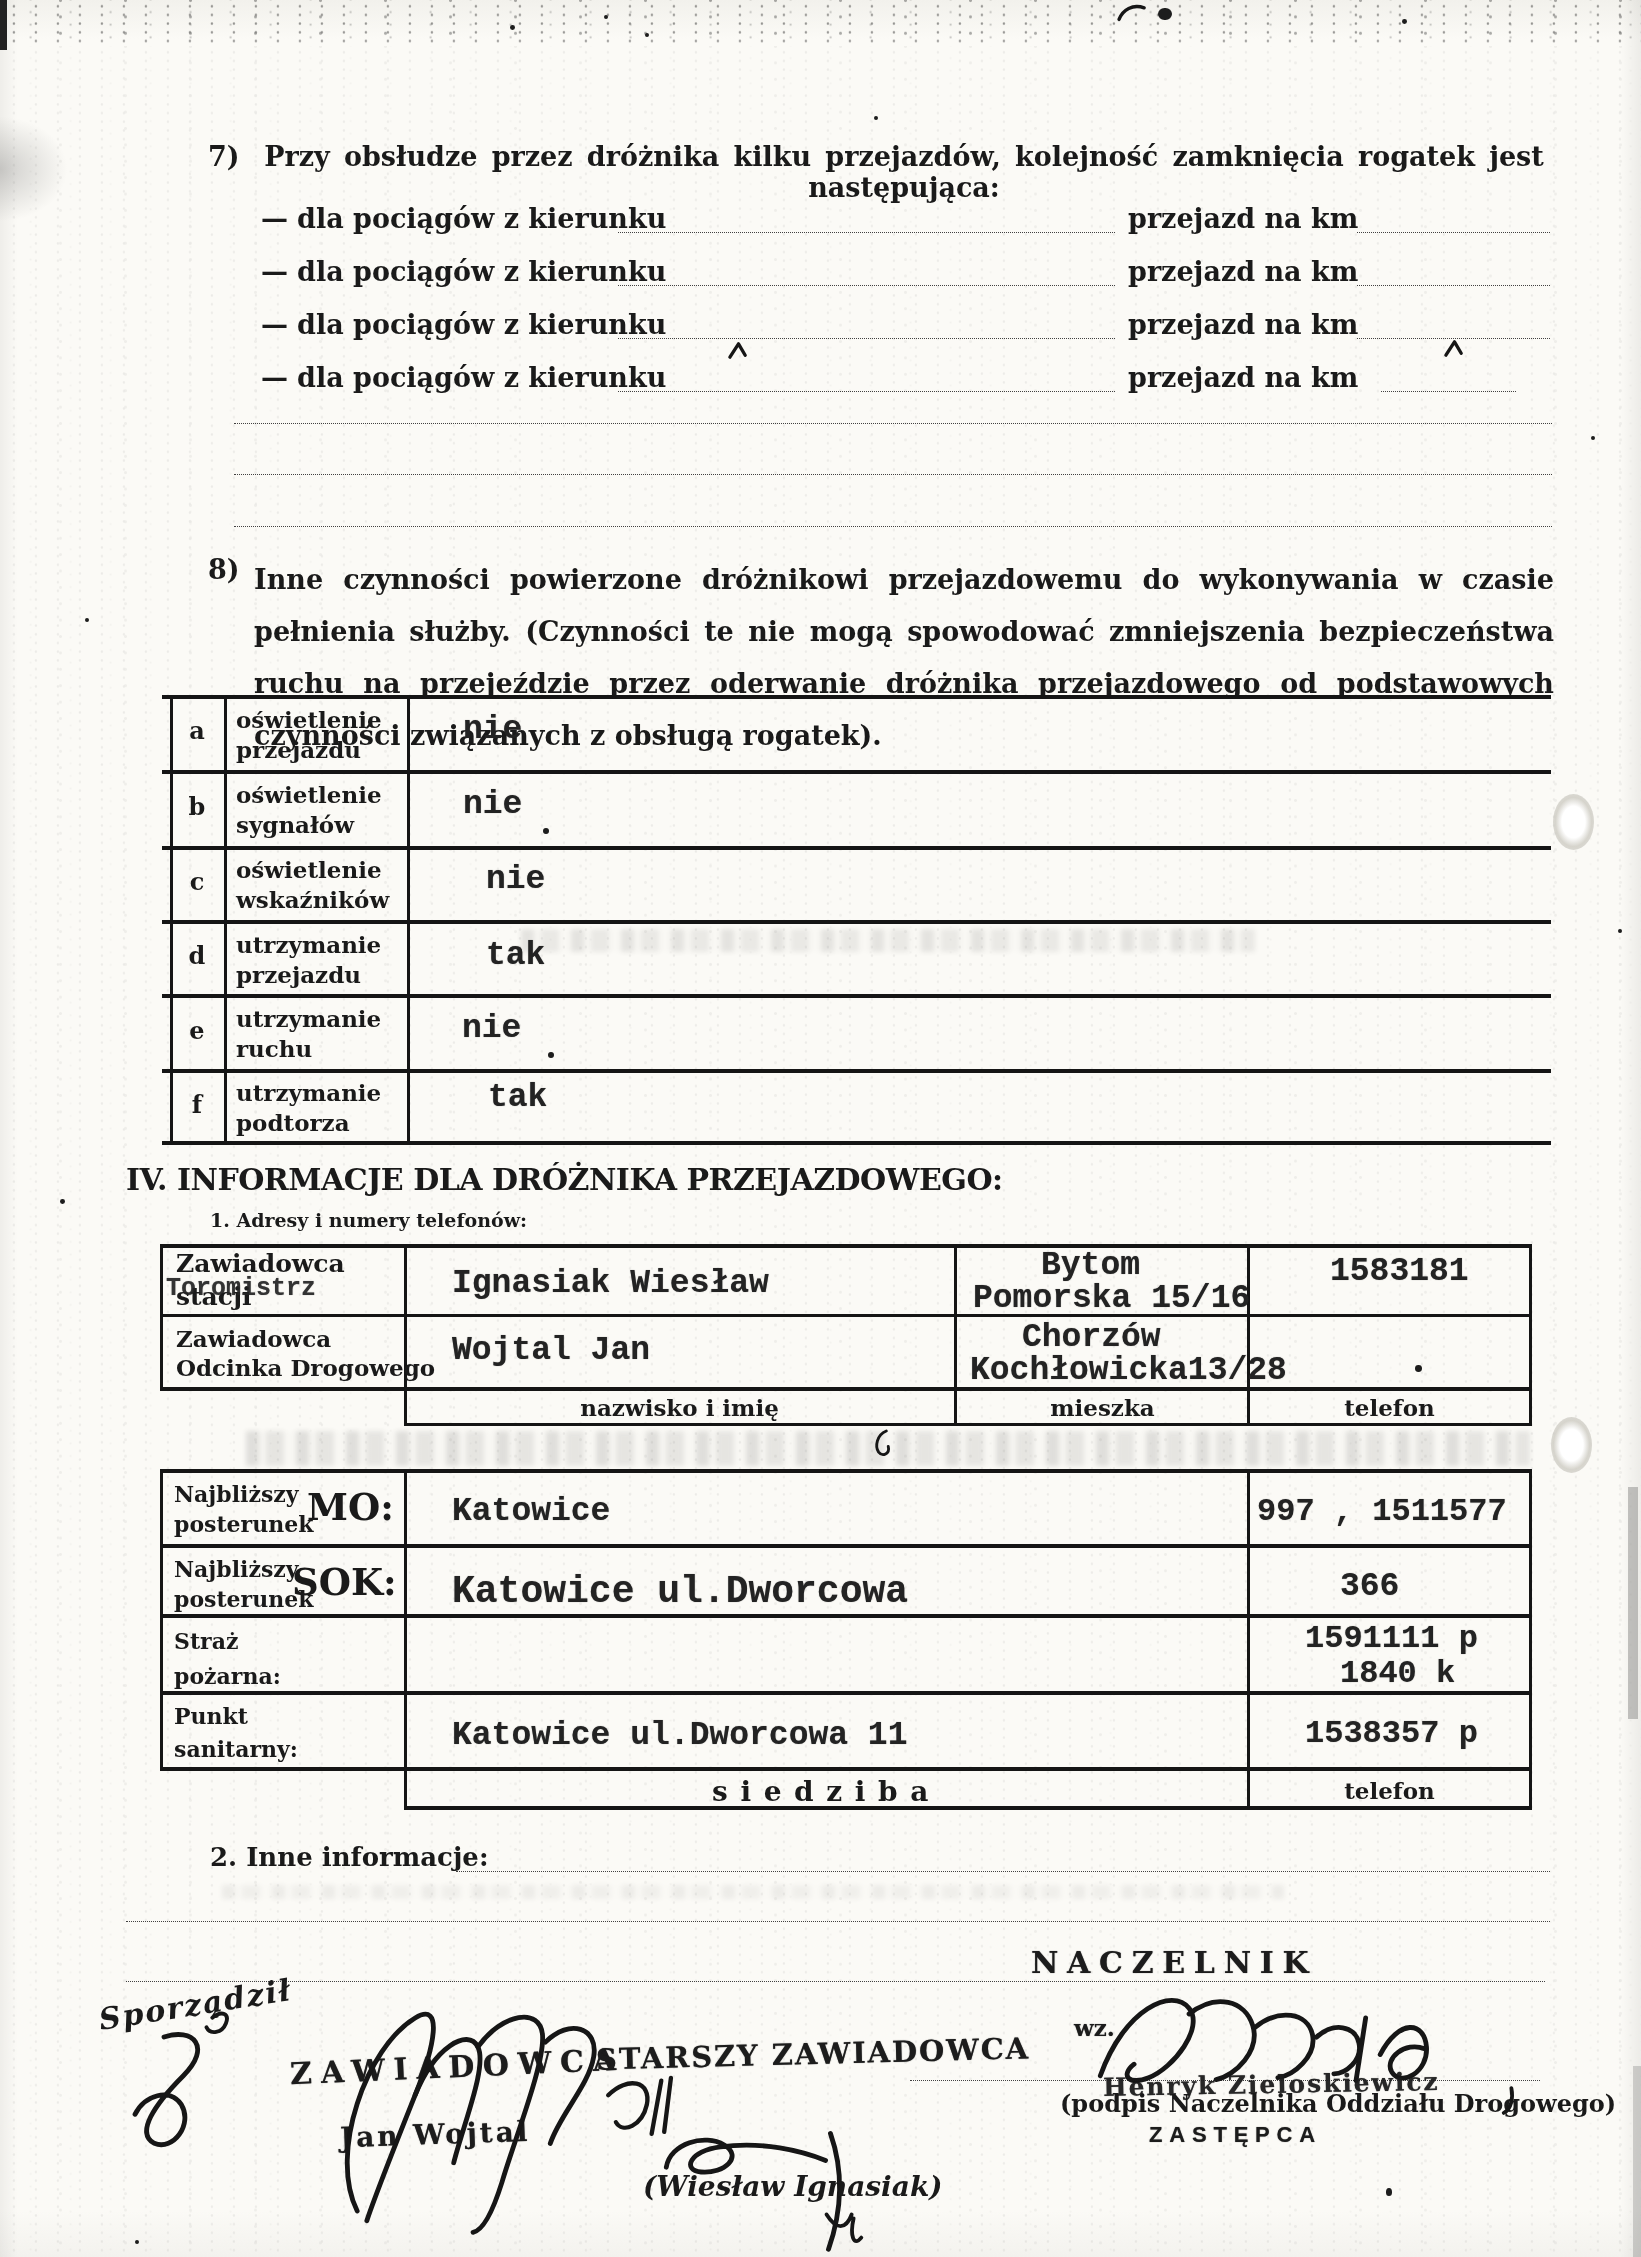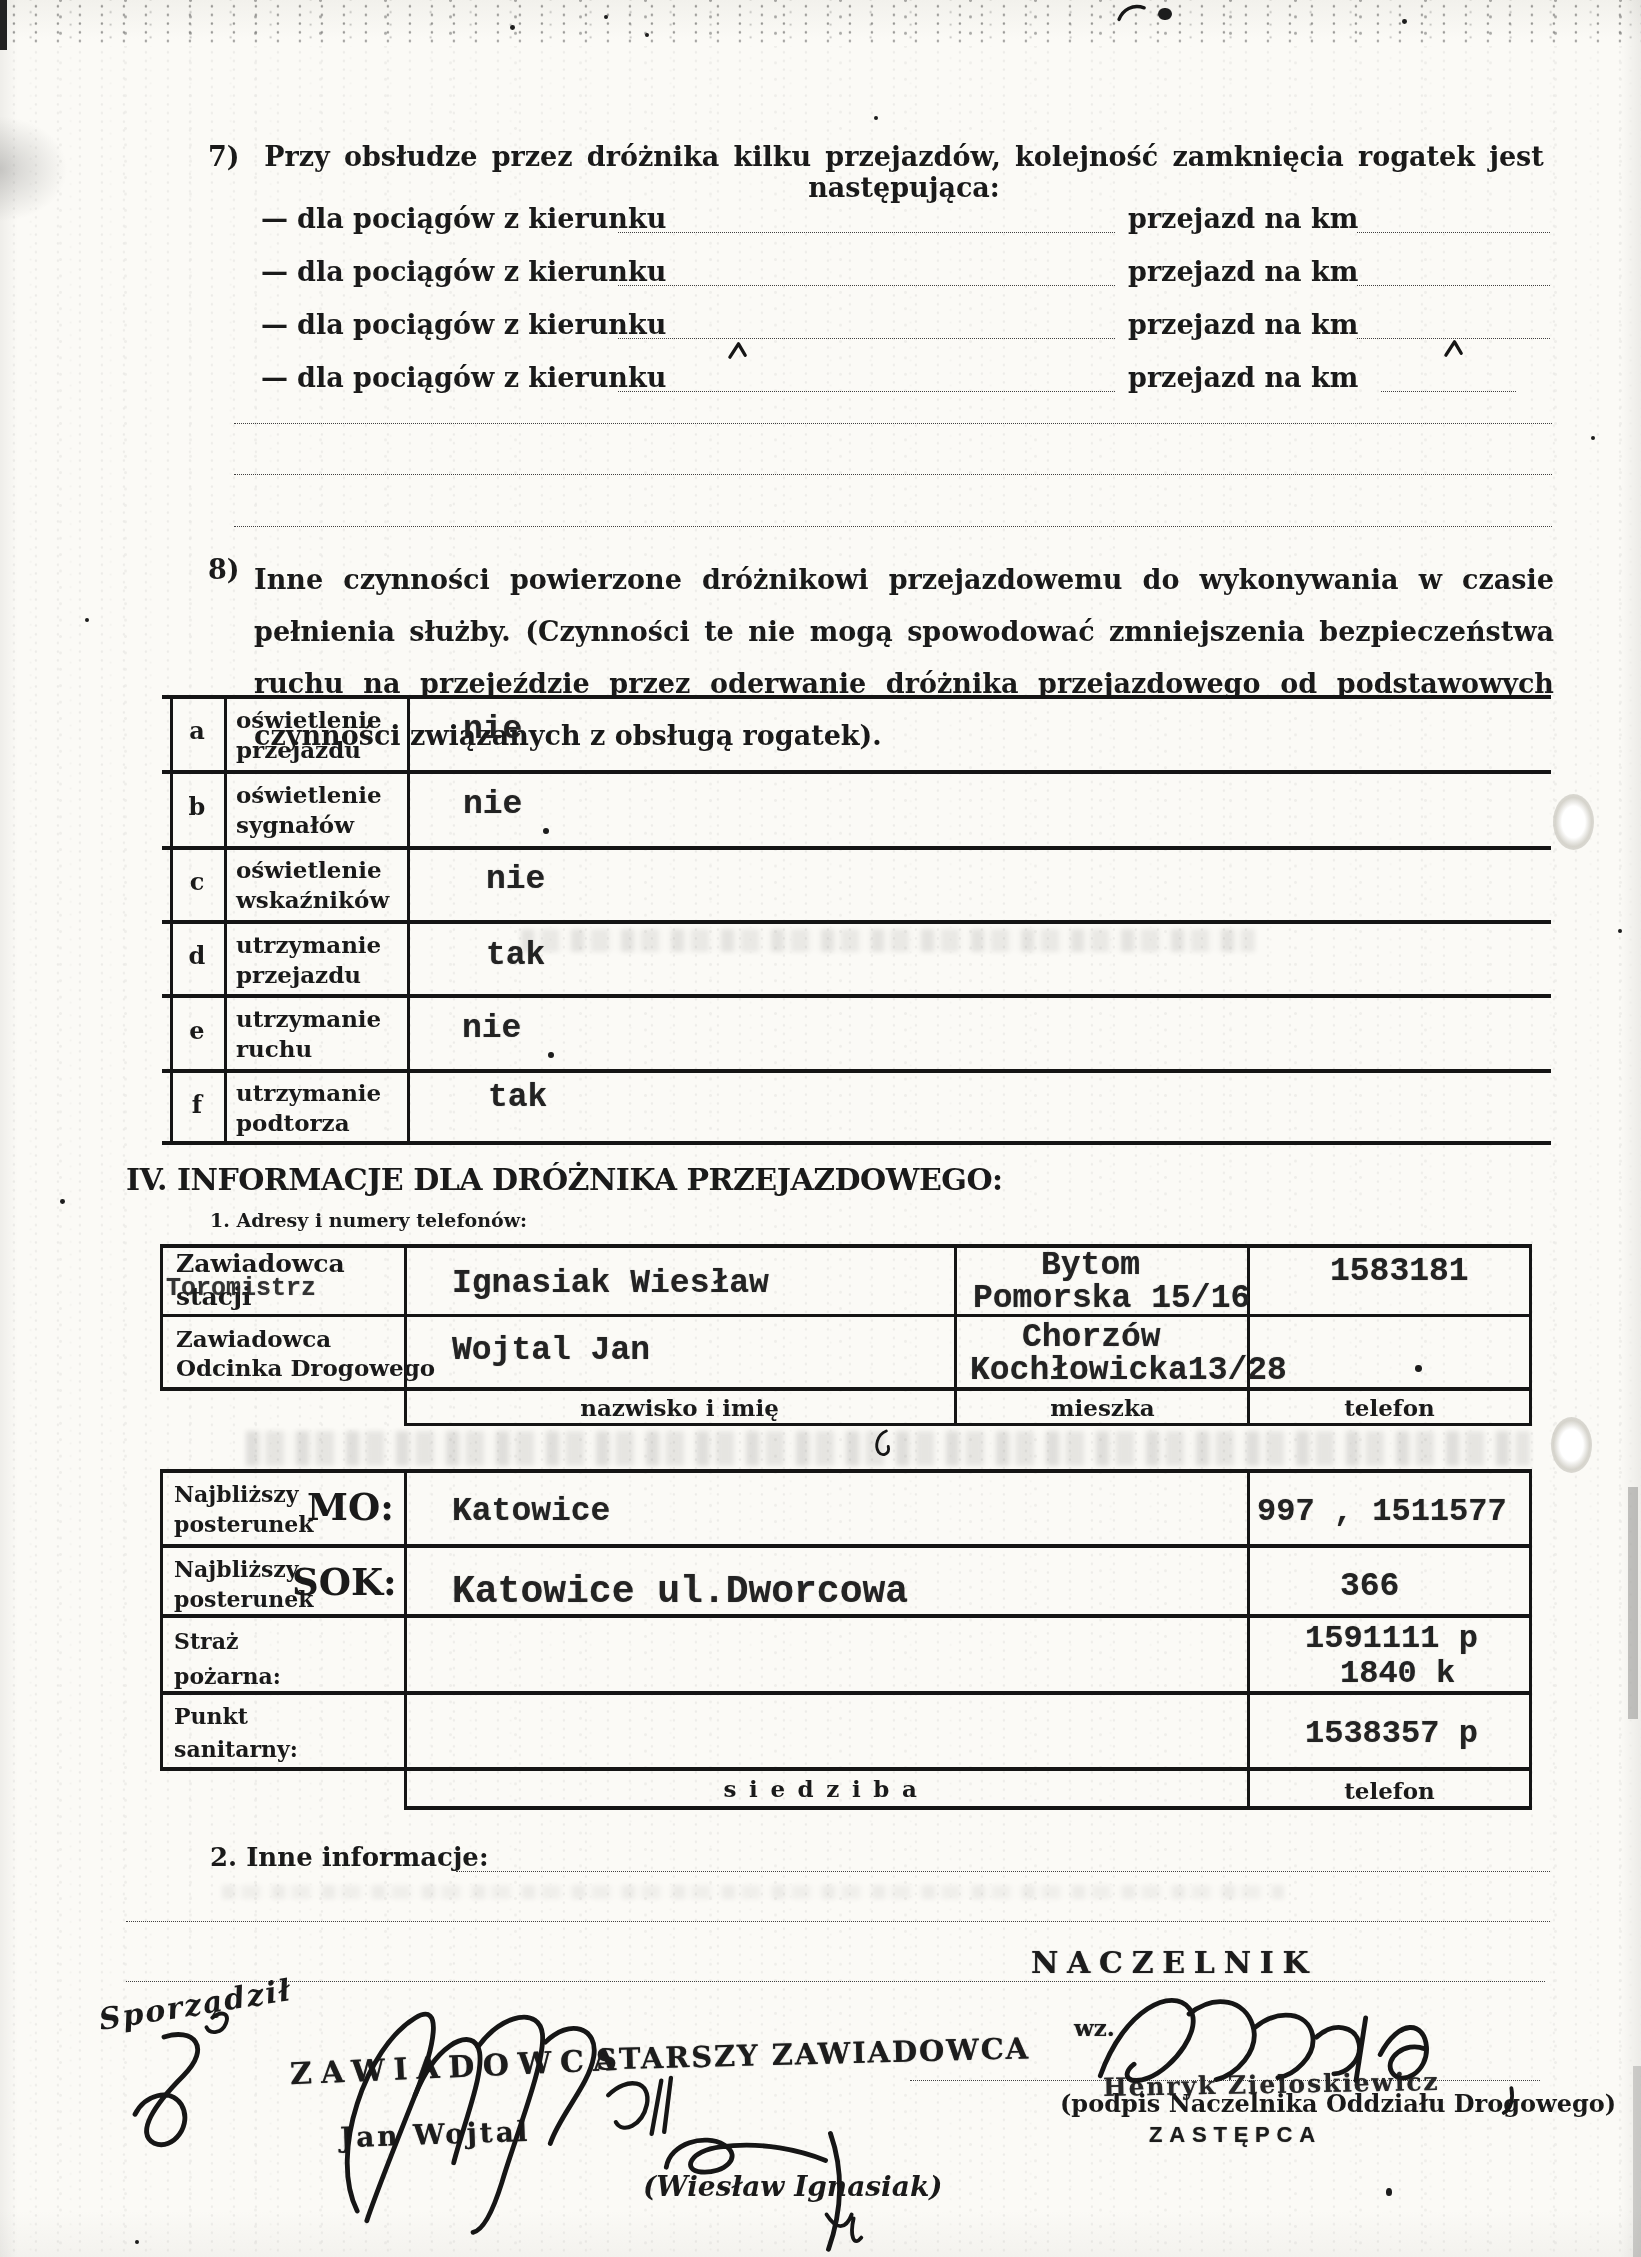--- a/index.html
+++ b/index.html
@@ -201,23 +201,24 @@
   <div class="t mono" style="left:452px;top:1570px;font-size:38px;">Katowice ul.Dworcowa</div>
   <div class="t mono" style="left:1340px;top:1568px;font-size:33px;">366</div>
 
   <div class="t serif-b" style="left:174px;top:1628px;font-size:22px;">Straż</div>
   <div class="t serif-b" style="left:174px;top:1663px;font-size:22px;">pożarna:</div>
   <div class="t mono" style="left:1305px;top:1620px;font-size:32px;">1591111 p</div>
   <div class="t mono" style="left:1340px;top:1655px;font-size:32px;">1840 k</div>
 
   <div class="t serif-b" style="left:174px;top:1703px;font-size:22px;">Punkt</div>
   <div class="t serif-b" style="left:174px;top:1736px;font-size:22px;">sanitarny:</div>
+  <div class="t mono" style="left:452px;top:1717px;font-size:33px;">Katowice ul.Dworcowa 11</div>
   <div class="t mono" style="left:1305px;top:1715px;font-size:32px;">1538357 p</div>
 
-  <div class="t serif-b" style="left:406px;top:1775px;width:841px;text-align:center;font-size:23px;letter-spacing:12.6px;">siedziba</div>
+  <div class="t serif-b" style="left:406px;top:1775px;width:841px;text-align:center;font-size:28px;letter-spacing:12.6px;">siedziba</div>
   <div class="t serif-b" style="left:1250px;top:1777px;width:279px;text-align:center;font-size:23px;">telefon</div>
 
   <div class="t serif-b" style="left:210px;top:1842px;font-size:26px;">2. Inne informacje:</div>
   <div class="dotted" style="left:456px;top:1871px;width:1094px;"></div>
   <div class="smudge" style="left:222px;top:1885px;width:1062px;height:13.5px;opacity:.12;"></div>
   <div class="dotted" style="left:126px;top:1921px;width:1424px;"></div>
   <div class="dotted" style="left:126px;top:1981px;width:1419px;"></div>
 
   <div class="t stamp" style="left:1031px;top:1945px;font-size:30px;letter-spacing:8.7px;">NACZELNIK</div>
   <div class="t stamp" style="left:1074px;top:2014px;font-size:23px;">wz.</div>

